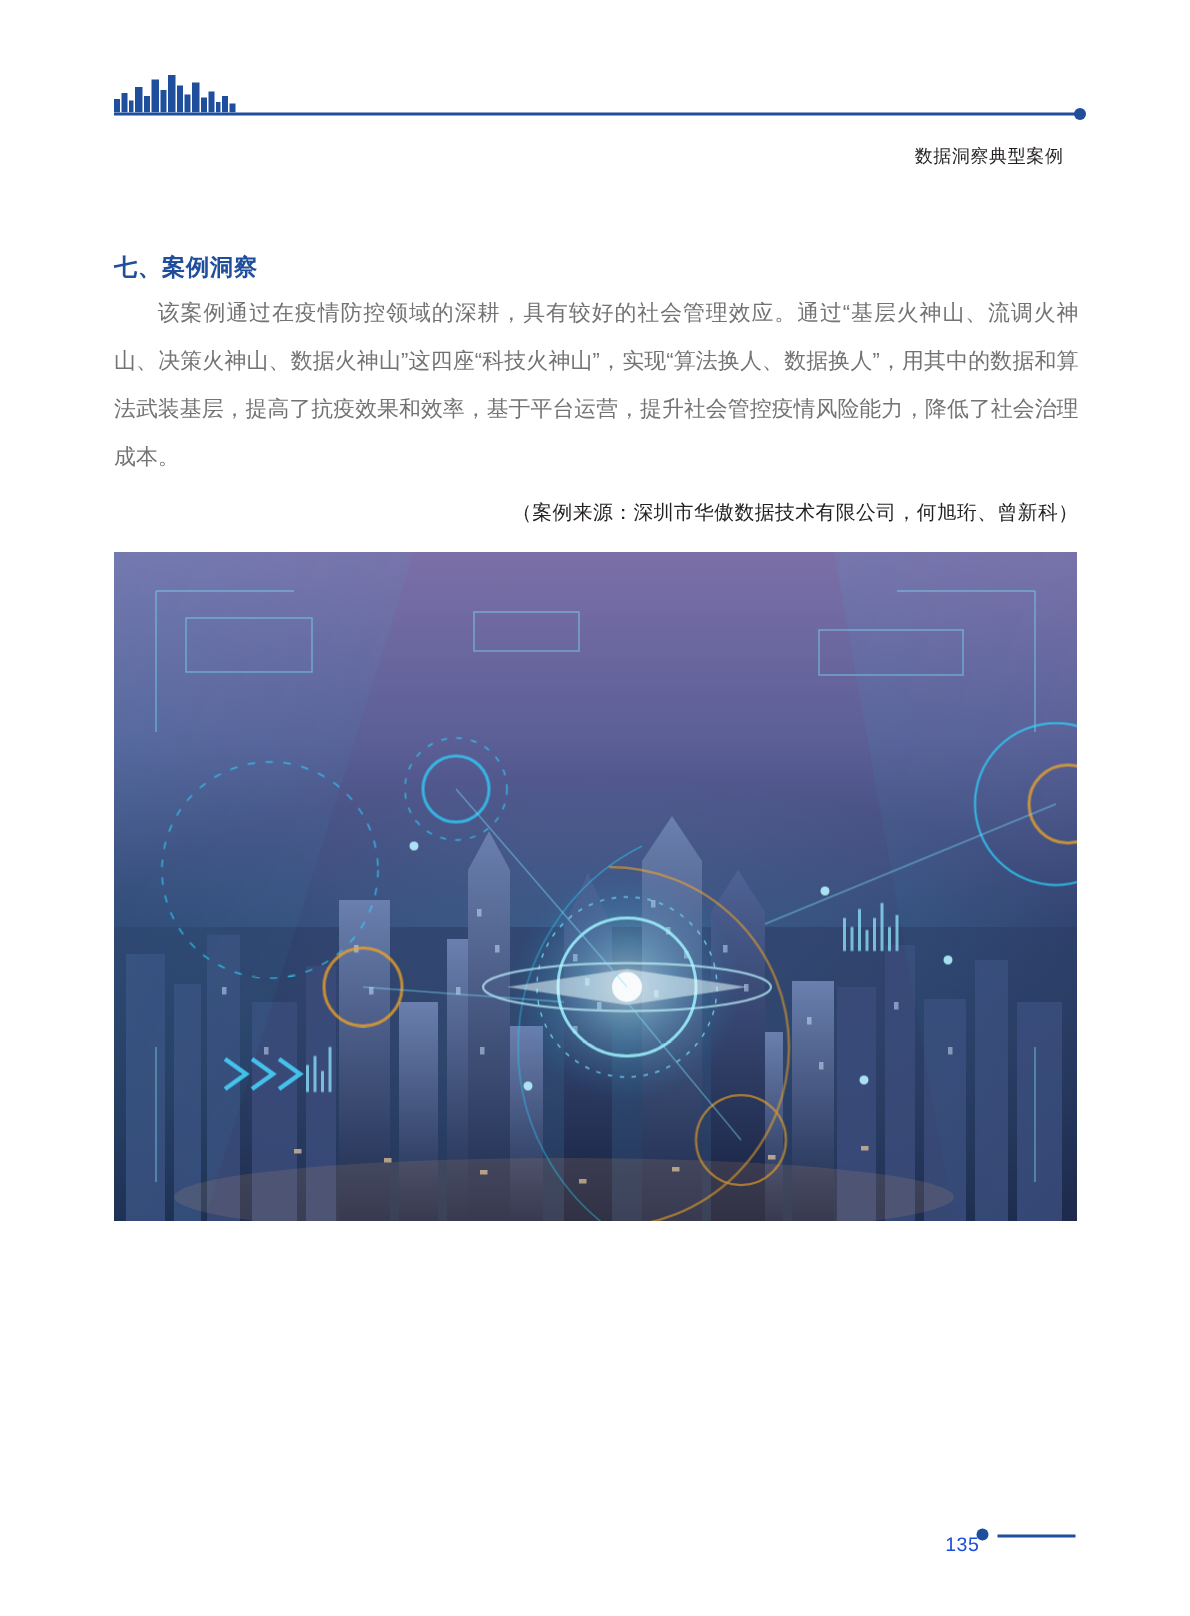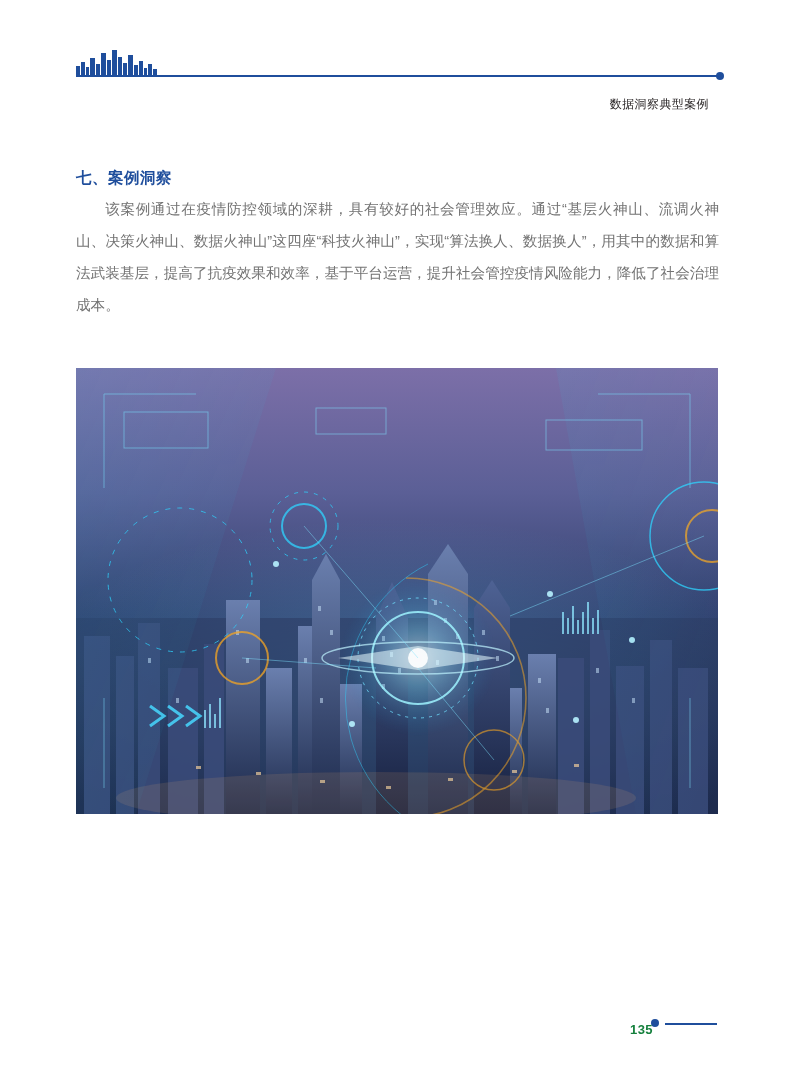--- a/index.html
+++ b/index.html
@@ -146,22 +146,22 @@
     width: 8px;
     height: 8px;
     border-radius: 50%;
     background: #1f4e9c;
   }
   .page-number {
     position: absolute;
     right: 76px;
     top: 0px;
     font-size: 13px;
-    font-weight: bold;
-    color: #15803d;
+    font-weight: normal;
+    color: #1d4ed8;
     letter-spacing: 0.4px;
   }
 </style>
 </head>
 <body>
 
 <div class="page">
 
   <div class="header">
     <svg class="skyline" viewBox="0 0 82 26" aria-hidden="true">
@@ -186,20 +186,21 @@
     </svg>
     <div class="header-title">数据洞察典型案例</div>
     <div class="header-rule"></div>
     <div class="header-dot"></div>
   </div>
 
   <div class="section-heading">七、案例洞察</div>
 
   <div class="body-text">该案例通过在疫情防控领域的深耕，具有较好的社会管理效应。通过“基层火神山、流调火神山、决策火神山、数据火神山”这四座“科技火神山”，实现“算法换人、数据换人”，用其中的数据和算法武装基层，提高了抗疫效果和效率，基于平台运营，提升社会管控疫情风险能力，降低了社会治理成本。</div>
 
+  <div class="source-line">（案例来源：深圳市华傲数据技术有限公司，何旭珩、曾新科）</div>
 
   <div class="figure">
     <svg class="fig-canvas" viewBox="0 0 642 446" preserveAspectRatio="none" aria-hidden="true">
       <defs>
         <linearGradient id="sky" x1="0" y1="0" x2="0" y2="1">
           <stop offset="0%" stop-color="#7c6fa8"></stop>
           <stop offset="28%" stop-color="#5b5f96"></stop>
           <stop offset="55%" stop-color="#32416f"></stop>
           <stop offset="100%" stop-color="#0d1834"></stop>
         </linearGradient>

